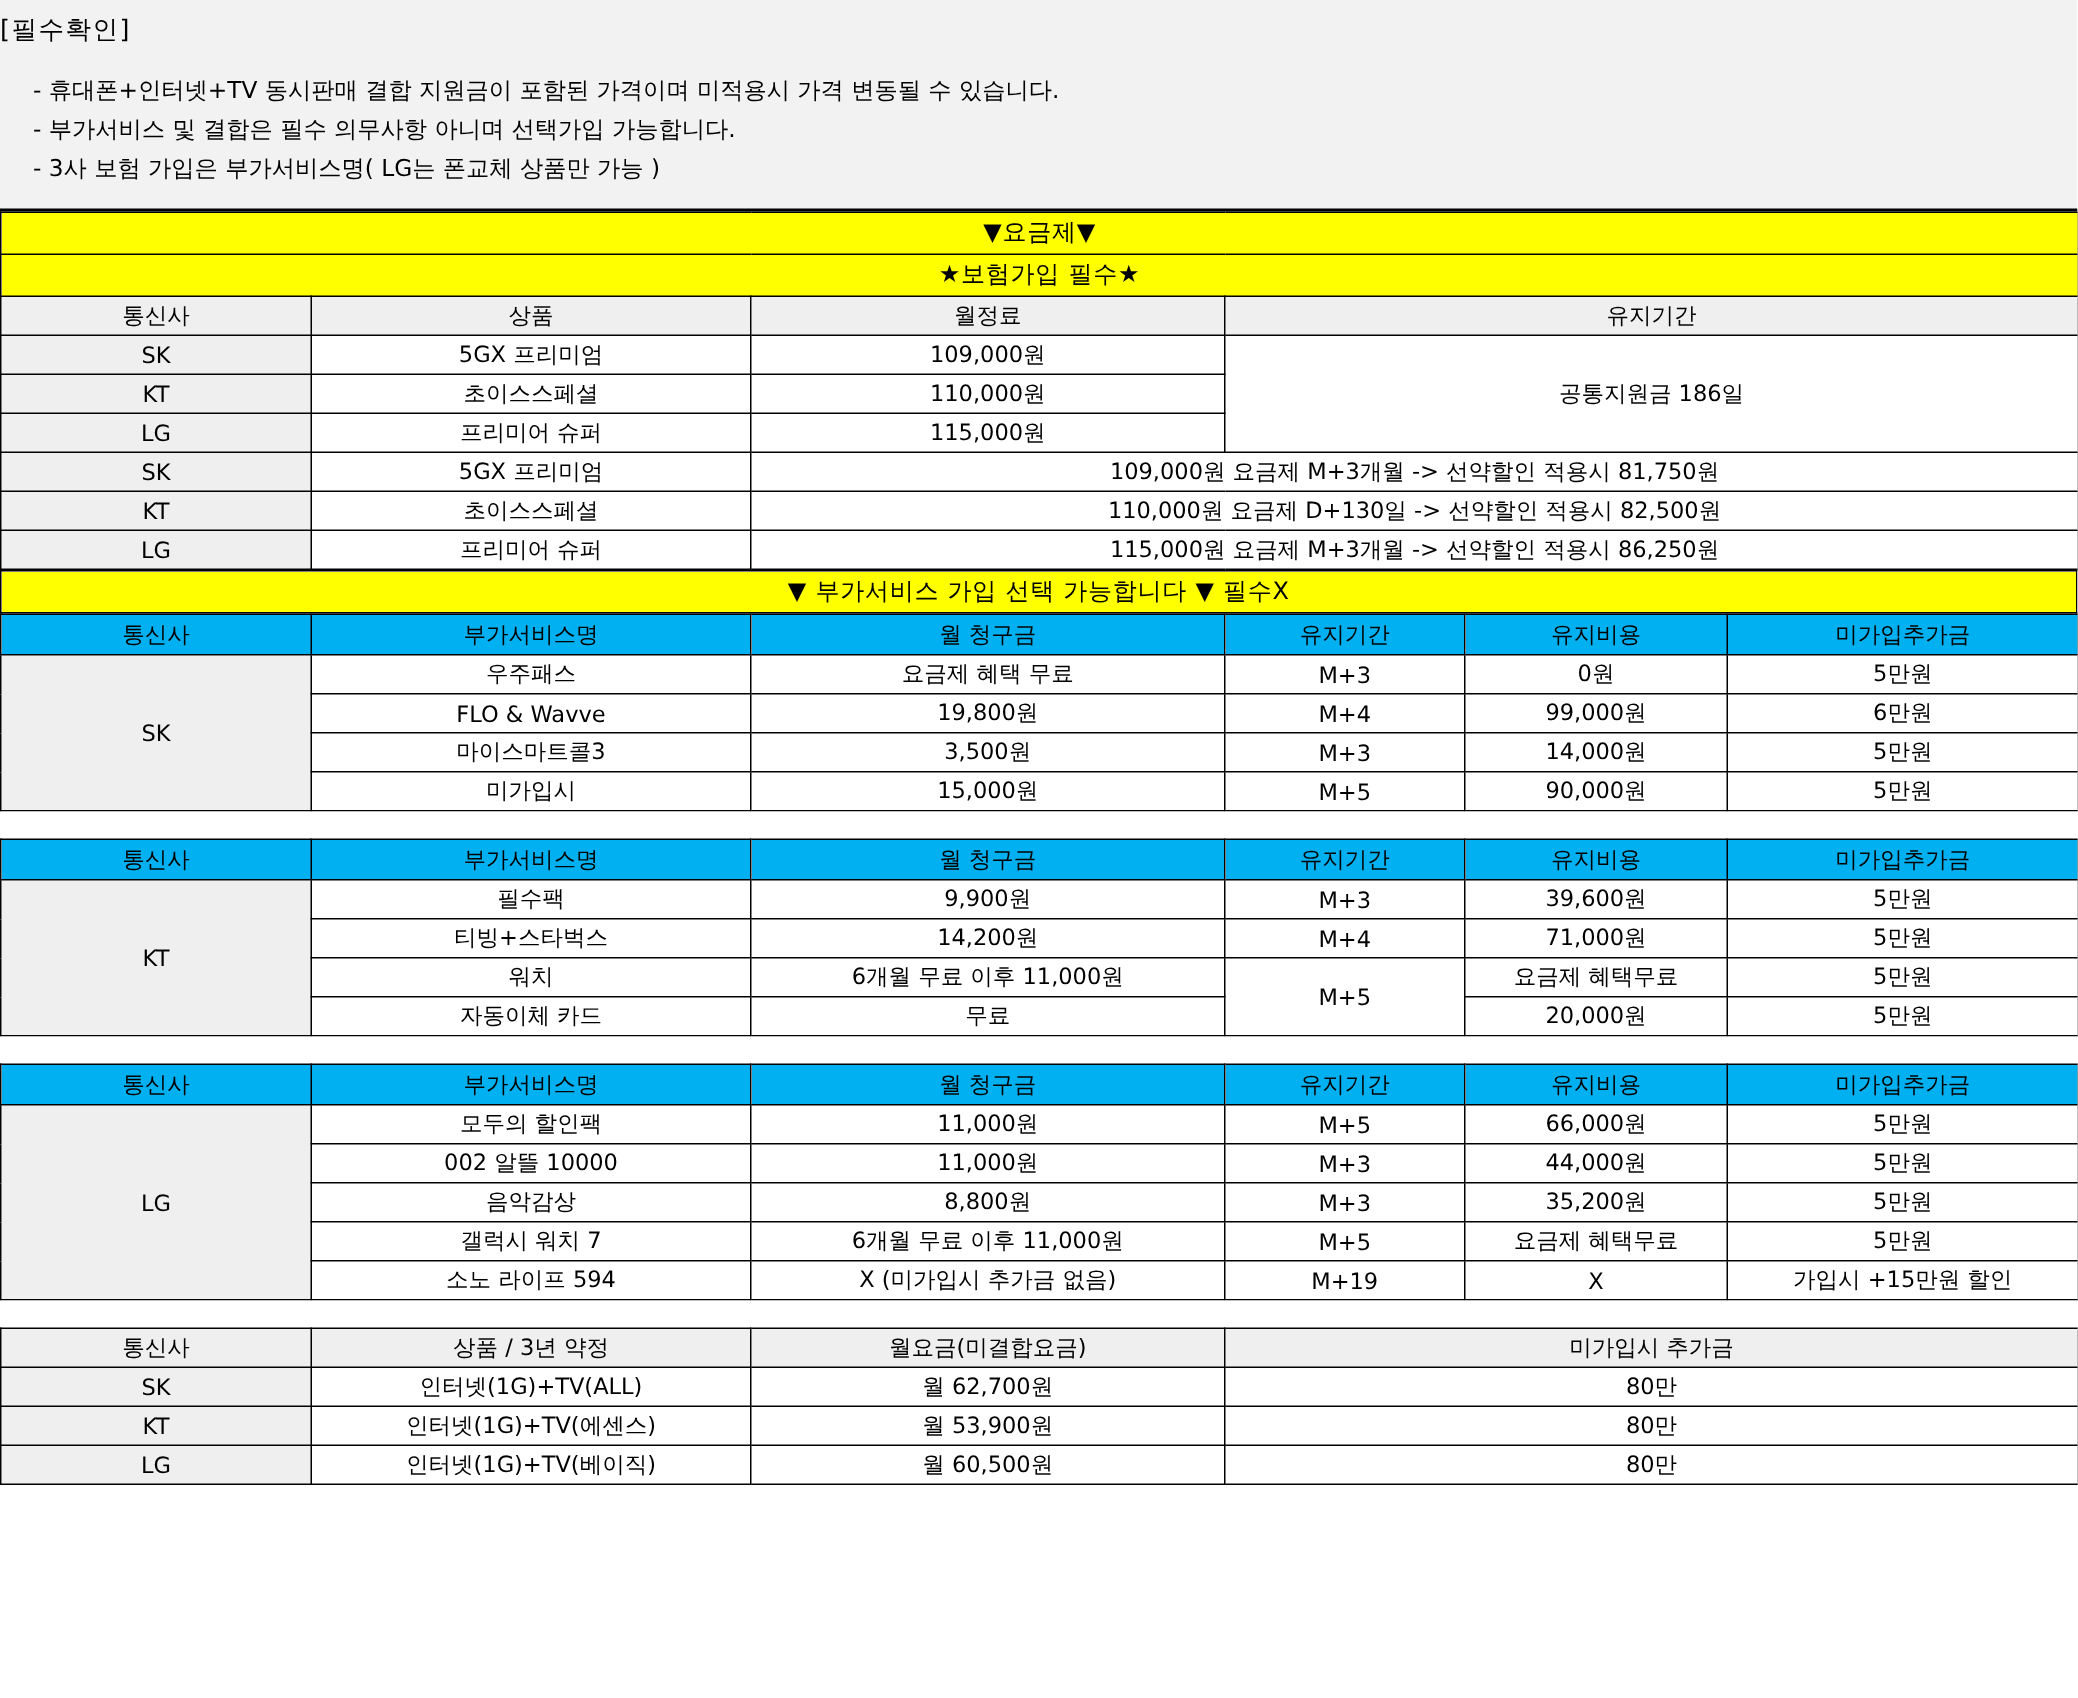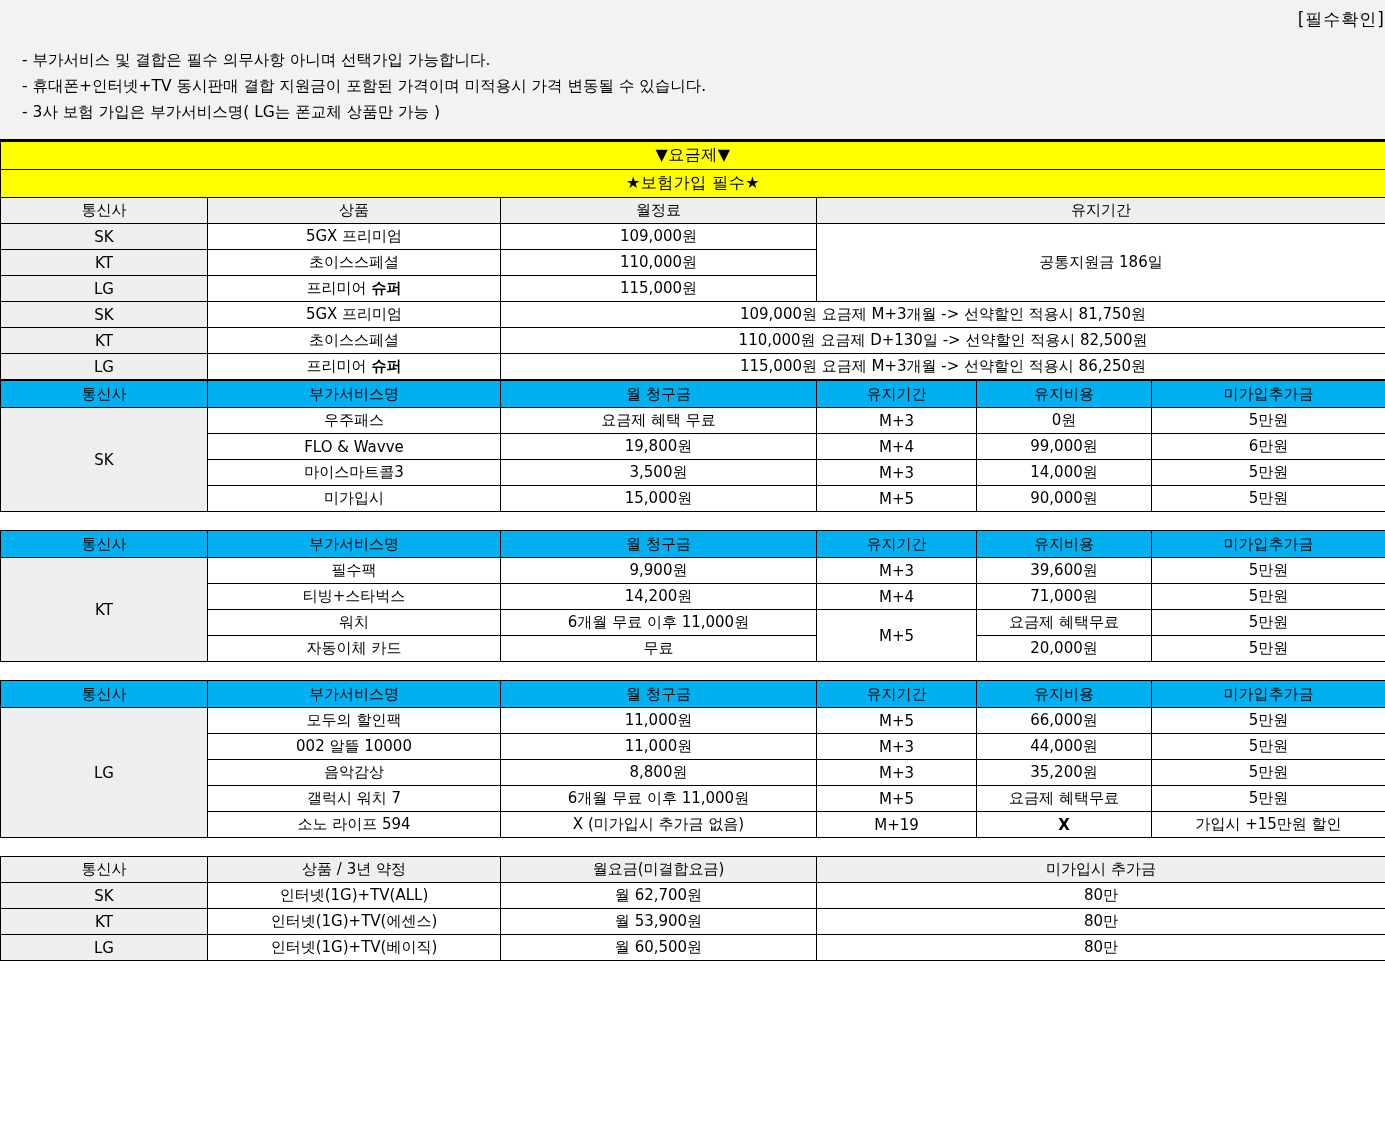--- a/index.html
+++ b/index.html
@@ -20,21 +20,21 @@
     box-sizing: border-box;
   }
 
   
   .notice-block {
     background: #f2f2f2;
     border-bottom: 2px solid #000;
     padding: 0;
   }
   .notice-title {
-    text-align: right;
+    text-align: left;
     font-size: 17px;
     letter-spacing: 1px;
     padding: 8px 0 10px 0;
   }
   .notice-list {
     padding: 6px 0 14px 22px;
   }
   .notice-line {
     font-size: 15.5px;
     line-height: 26px;
@@ -73,37 +73,37 @@
     background: #efefef;
   }
   .cell-grey {
     background: #efefef;
     margin-left: 48px;
   }
   .cell-white {
     background: #ffffff;
   }
   .bold {
-    font-weight: bold;
+    font-weight: normal;
   }
   .gap {
     height: 18px;
     background: #ffffff;
   }
 </style>
 </head>
 <body>
 
 <div class="page">
 
   <div class="notice-block">
     <div class="notice-title">[필수확인]</div>
     <div class="notice-list">
+      <div class="notice-line">- 휴대폰+인터넷+TV 동시판매 결합 지원금이 포함된 가격이며 미적용시 가격 변동될 수 있습니다.</div>
       <div class="notice-line">- 부가서비스 및 결합은 필수 의무사항 아니며 선택가입 가능합니다.</div>
-      <div class="notice-line">- 휴대폰+인터넷+TV 동시판매 결합 지원금이 포함된 가격이며 미적용시 가격 변동될 수 있습니다.</div>
       <div class="notice-line">- 3사 보험 가입은 부가서비스명( LG는 폰교체 상품만 가능 )</div>
     </div>
   </div>
 
   <table>
     <colgroup>
       <col style="width:207px">
       <col style="width:293px">
       <col style="width:316px">
       <col style="width:569px">
@@ -150,20 +150,27 @@
         <td class="cell-white" colspan="2">110,000원 요금제 D+130일 -&gt; 선약할인 적용시 82,500원</td>
       </tr>
       <tr>
         <td class="cell-grey">LG</td>
         <td class="cell-white"><span>프리미어 </span><span class="bold">슈퍼</span></td>
         <td class="cell-white" colspan="2">115,000원 요금제 M+3개월 -&gt; 선약할인 적용시 86,250원</td>
       </tr>
     </tbody>
   </table>
 
+  <table>
+    <tbody>
+      <tr>
+        <td class="band-yellow">▼ 부가서비스 가입 선택 가능합니다 ▼ 필수X</td>
+      </tr>
+    </tbody>
+  </table>
 
   <table>
     <colgroup>
       <col style="width:207px">
       <col style="width:293px">
       <col style="width:316px">
       <col style="width:160px">
       <col style="width:175px">
       <col style="width:234px">
     </colgroup>

